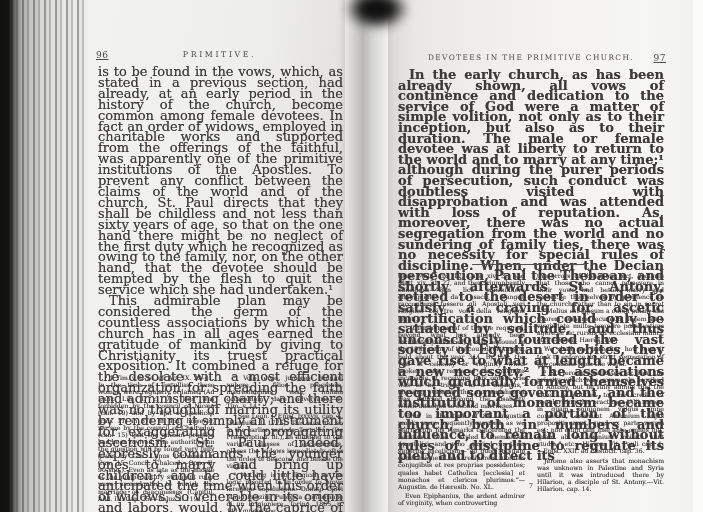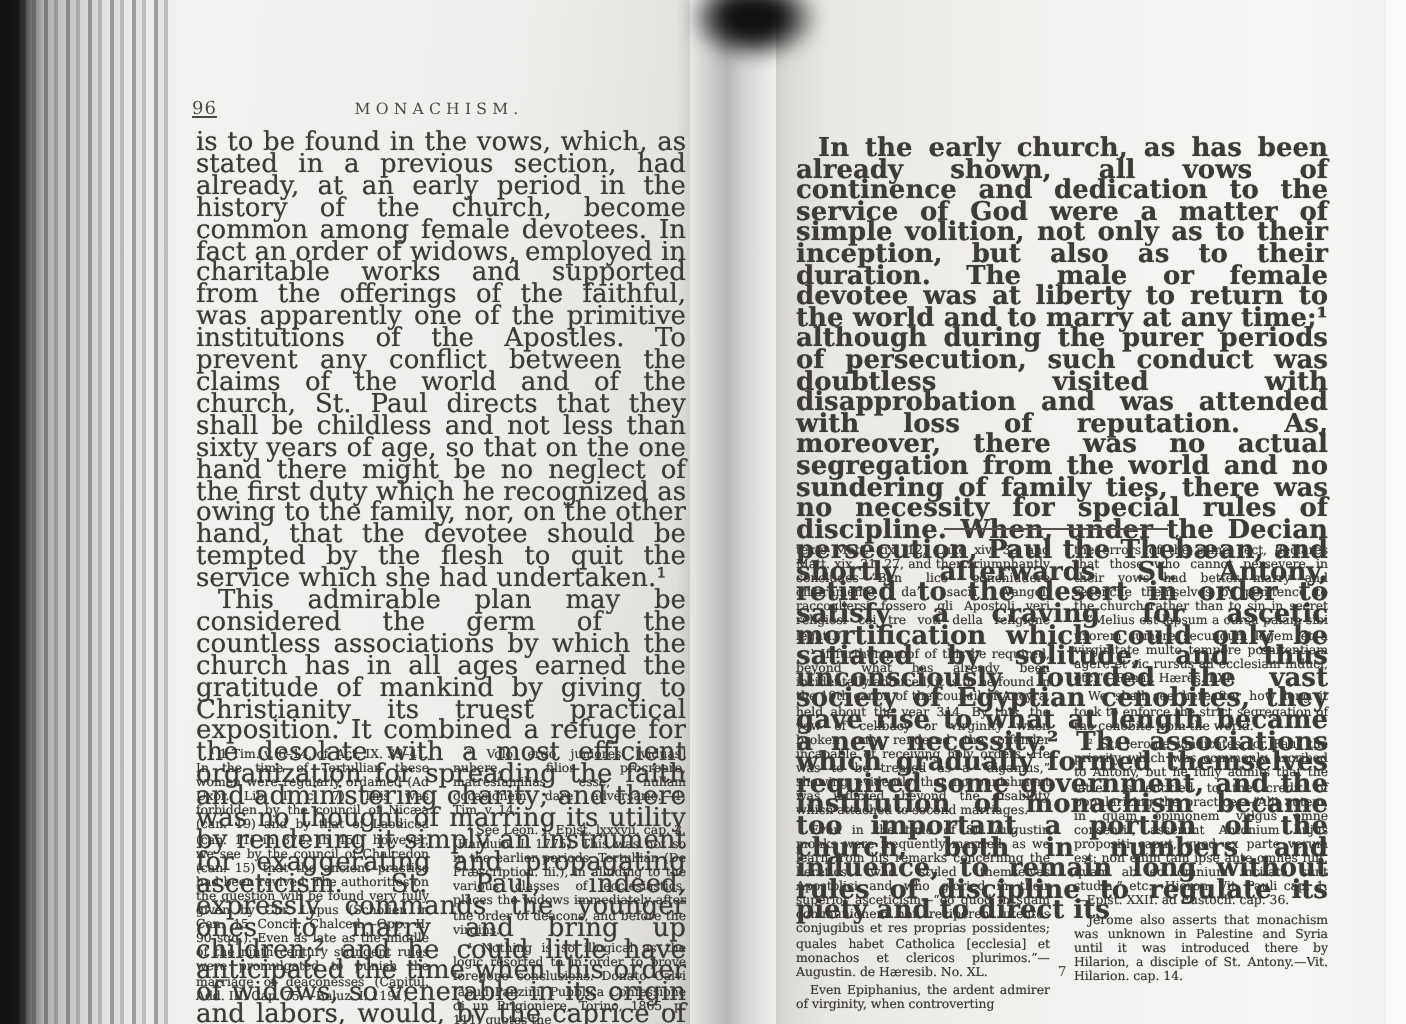--- a/index.html
+++ b/index.html
@@ -60,39 +60,43 @@
   <div class="page-edges"></div>
 
   <div class="page left"></div>
   <div class="page right"></div>
 
   <div class="gutter"></div>
   <div class="spine-blob"></div>
 
   <div class="head-row" style="top:50px;left:98px;width:243px;">
     <span class="pagenum pn-left">96</span>
-    <span class="runhead">MONACHISM.</span>
+    <span class="runhead">PRIMITIVE.</span>
   </div>
 
   <div class="txt body-txt" style="top:67px;left:98px;width:245px;">
     <p>is to be found in the vows, which, as stated in a previous section, had already, at an early period in the history of the church, become common among female devotees.  In fact an order of widows, employed in charitable works and supported from the offerings of the faithful, was apparently one of the primitive institutions of the Apostles.  To prevent any conflict between the claims of the world and of the church, St. Paul directs that they shall be childless and not less than sixty years of age, so that on the one hand there might be no neglect of the first duty which he recognized as owing to the family, nor, on the other hand, that the devotee should be tempted by the flesh to quit the service which she had undertaken.¹</p>
     <p class="indent">This admirable plan may be considered the germ of the countless associations by which the church has in all ages earned the gratitude of mankind by giving to Christianity its truest practical exposition. It combined a refuge for the desolate with a most efficient organization for spreading the faith and administering charity; and there was no thought of marring its utility by rendering it simply an instrument for exaggerating and propagating asceticism.  St. Paul, indeed, expressly commands the younger ones to marry and bring up children;² and he could little have anticipated the time when this order of widows, so venerable in its origin and labors, would, by the caprice of ascetic progress, come to be regarded as degraded in comparison with the virgin spouses of Christ, who selfishly endeavored to purchase their own salvation by shunning all the duties imposed on them by the Creator.³  Nor could he have imagined that, after eighteen centuries, enthusiastic theologians would seriously argue that Christ and his Apostles had founded regular religious orders, bound by the three customary vows of chastity, poverty, and obedience.⁴</p>
   </div>
 
   <div class="txt fnotes" style="top:374px;left:98px;width:245px;">
     <div class="fncol">
       <p>¹ 1 Tim. v. 6–14, cf. Act. IX. 39–41. In the time of Tertullian these women were regularly ordained (Ad Uxor. Lib. I. c. 7).  This was forbidden by the council of Nicæa (can. 19) and by that of Laodicea (can. 11) in 372.  In 451, however, we see by the council of Chalcedon (can. 15) that the ancient practice had been revived.  The authorities on the question will be found very fully given by Chr. Lupus (Scholien in Can. 15 Concil. Chalced.—Opp. II. 90 sqq.).  Even as late as the middle of the ninth century stringent rules were promulgated to punish the marriage of deaconesses (Capitul. Add. III. Cap. 75.—Baluz. I. 1191).</p>
     </div>
     <div class="fncol">
       <p>² Volo ergo juniores [viduas] nubere, filios procreare, matresfamilias esse, nullam occasionem dare adversario.—1. Tim. v. 14.</p>
       <p>³ See Leon. I. Epist. lxxxvii. cap. 2. (Harduin. I. 1775).  This was not so in the earlier periods.  Tertullian (De Præscription. iii.), in alluding to the various classes of ecclesiastics, places the widows immediately after the order of deacons, and before the virgins.</p>
       <p>⁴ Nothing is so illogical as the logic resorted to in order to prove foregone conclusions.  Donato Calvi (apud Panzini, Pubblica Confessione di un Prigioniere, Torino, 1865, p. 111) quotes the</p>
     </div>
   </div>
 
+  <div class="head-row rh" style="top:53px;left:398px;width:266px;">
+    <span class="runhead">DEVOTEES IN THE PRIMITIVE CHURCH.</span>
+    <span class="pagenum pn-right">97</span>
+  </div>
 
   <div class="txt body-txt rp" style="top:70px;left:398px;width:266px;font-weight:bold;">
     <p class="indent">In the early church, as has been already shown, all vows of continence and dedication to the service of God were a matter of simple volition, not only as to their inception, but also as to their duration. The male or female devotee was at liberty to return to the world and to marry at any time;¹ although during the purer periods of persecution, such conduct was doubtless visited with disapprobation and was attended with loss of reputation.  As, moreover, there was no actual segregation from the world and no sundering of family ties, there was no necessity for special rules of discipline.  When, under the Decian persecution, Paul the Thebæan, and shortly afterwards St. Antony, retired to the desert in order to satisfy a craving for ascetic mortification which could only be satiated by solitude, and thus unconsciously founded the vast society of Egyptian cenobites, they gave rise to what at length became a new necessity.²  The associations which gradually formed themselves required some government, and the institution of monachism became too important a portion of the church, both in numbers and influence, to remain long without rules of discipline to regulate its piety and to direct its</p>
   </div>
 
   <div class="fn-rule" style="top:264px;left:472px;width:112px;"></div>
 
   <div class="txt fnotes" style="top:272px;left:398px;width:266px;">
     <div class="fncol">
       <p class="noindent">texts Matt. xix. 12, Luke xiv. 33 and Matt. xix. 21, 27, and then triumphantly concludes—“Ben lice conchiudere chiaramente da’ sacri Vangeli raccogliersi fossero gli Apostoli veri religiosi coi tre voti della religione legati.”</p>

